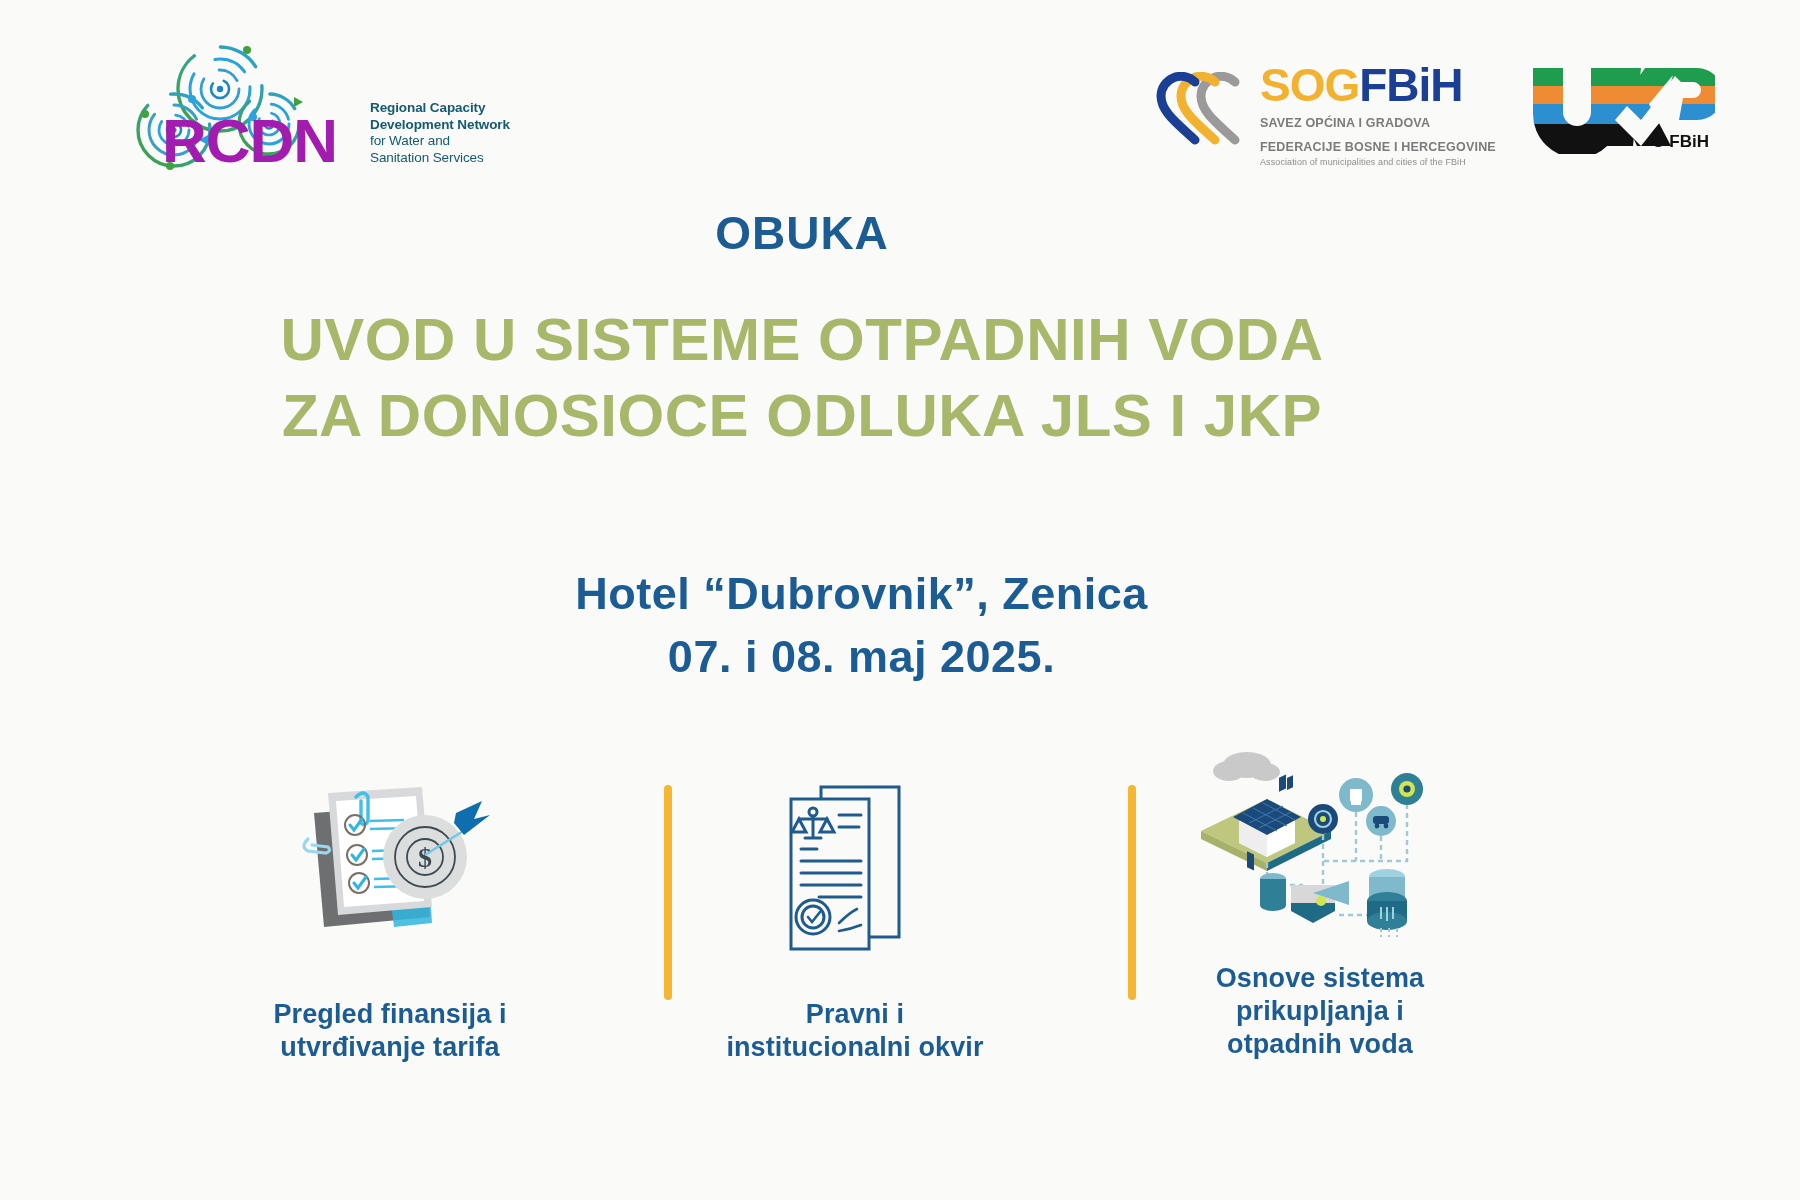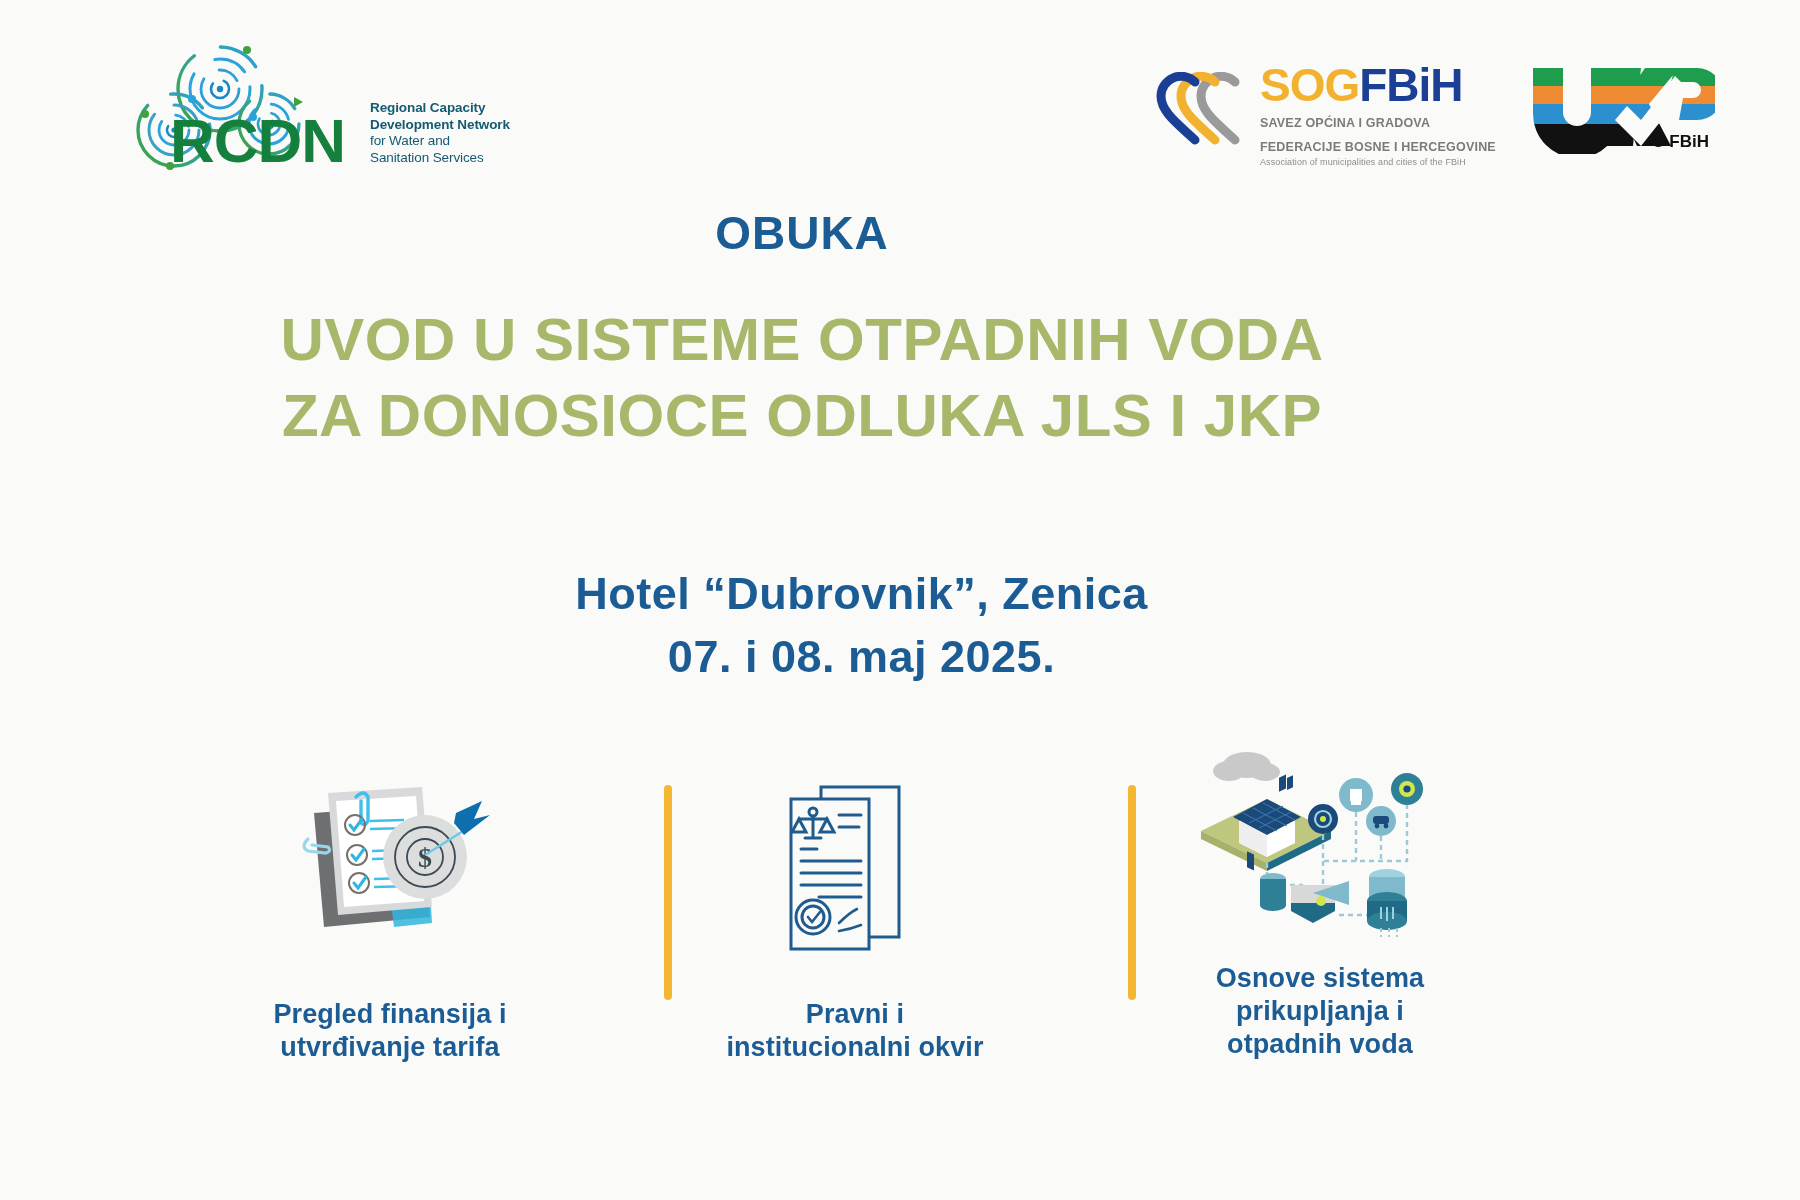--- a/index.html
+++ b/index.html
@@ -31,25 +31,25 @@
     left: 112px;
     top: 42px;
     display: flex;
     align-items: flex-end;
     gap: 0px;
   }
   .rcdn-mark-wrap { position: relative; width: 250px; height: 130px; }
   .rcdn-mark { position: absolute; left: 0; top: 0; }
   .rcdn-word {
     position: absolute;
-    left: 58px;
+    left: 50px;
     bottom: -4px;
     font-size: 62px;
     font-weight: 700;
-    color: #15803d;
+    color: #a21caf;
     letter-spacing: -1px;
     font-family: "Liberation Sans", sans-serif;
   }
   .rcdn-tag {
     margin-left: 8px;
     padding-bottom: 6px;
     line-height: 1.22;
   }
   .rcdn-tag .b { font-size: 13.5px; font-weight: 700; color: #145a73; display:block; letter-spacing: -0.1px;}
   .rcdn-tag .n { font-size: 13.5px; font-weight: 400; color: #145a73; display:block; letter-spacing: -0.1px;}

